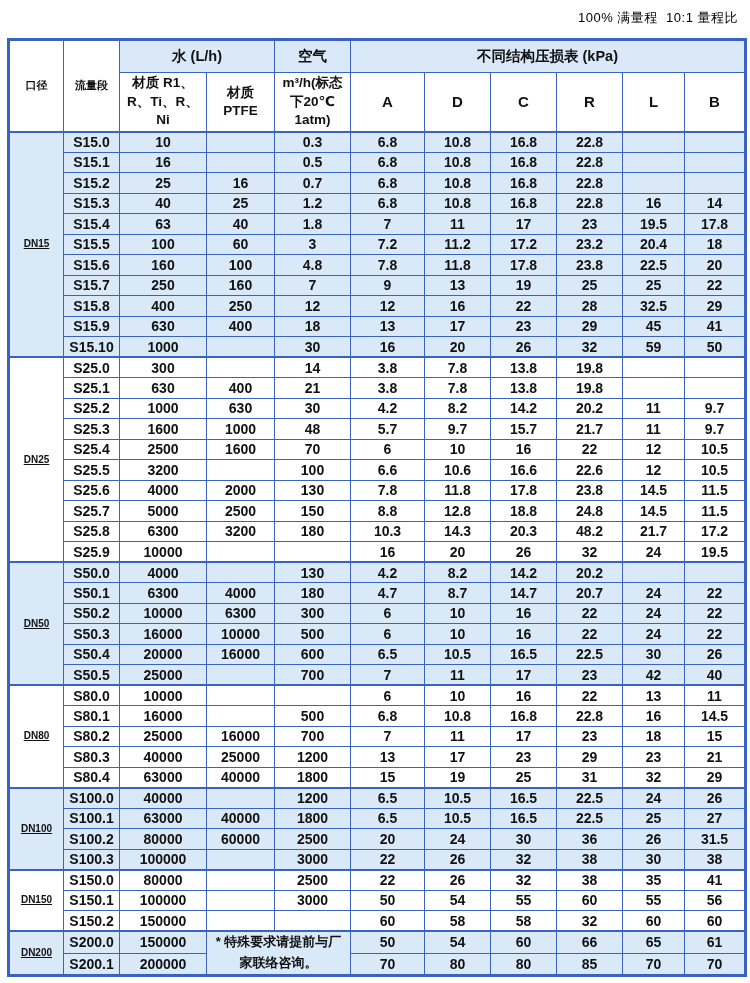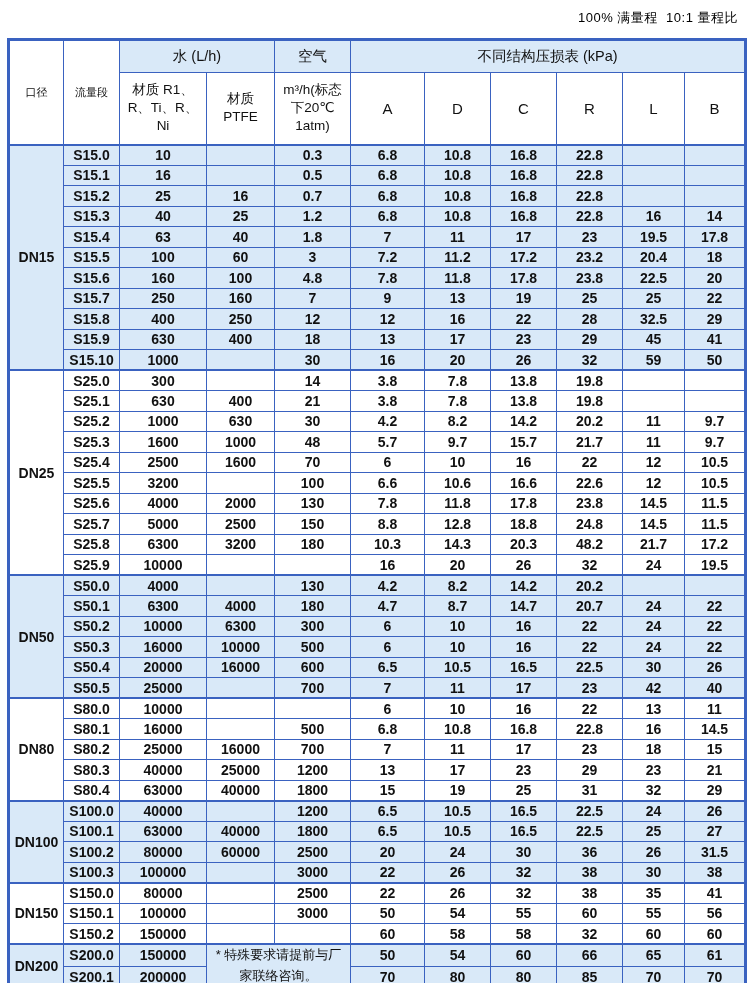--- a/index.html
+++ b/index.html
@@ -18,34 +18,34 @@
   table.spec {
     position:absolute; left:7px; top:38px; width:737px;
     border-collapse:collapse; table-layout:fixed;
     border:3px solid var(--border);
   }
   th, td {
     border:1px solid var(--border);
     text-align:center; vertical-align:middle;
     padding:0; color:var(--text); overflow:hidden;
   }
-  thead th { font-weight:400; background:#fff; }
+  thead th { font-weight:700; background:#fff; }
   thead tr.h1 { height:33px; }
-  thead tr.h2 { height:72px; }
+  thead tr.h2 { height:59px; }
   thead .grp { background:var(--shade); font-size:14.5px; }
   thead .rowspan2 { font-size:11px; }
   thead .sub { font-size:13.5px; line-height:1.35; padding:0 2px; }
   thead .letter { font-size:15px; }
   tbody tr { height:20.5px; }
   tbody td { font-size:14px; font-weight:700; line-height:1; }
   tbody tr.shaded td { background:var(--shade); }
   tbody tr.plain td { background:#ffffff; }
   tbody tr.sec-start td { border-top:2px solid var(--border); }
-  td.dia { font-size:14px; }
-  td.note { font-size:13px; line-height:1.6; padding:0 4px; font-weight:400; }
+  td.dia { font-size:10px;text-decoration:underline; }
+  td.note { font-size:13px; line-height:1.6; padding:0 4px; font-weight:700; }
 </style>
 </head>
 <body style="background: rgb(255, 255, 255);">
 
 <div class="scale-note">100% 满量程  10:1 量程比</div>
 
 <table class="spec">
   <colgroup>
     <col style="width:55px">
       <col style="width:56px">

